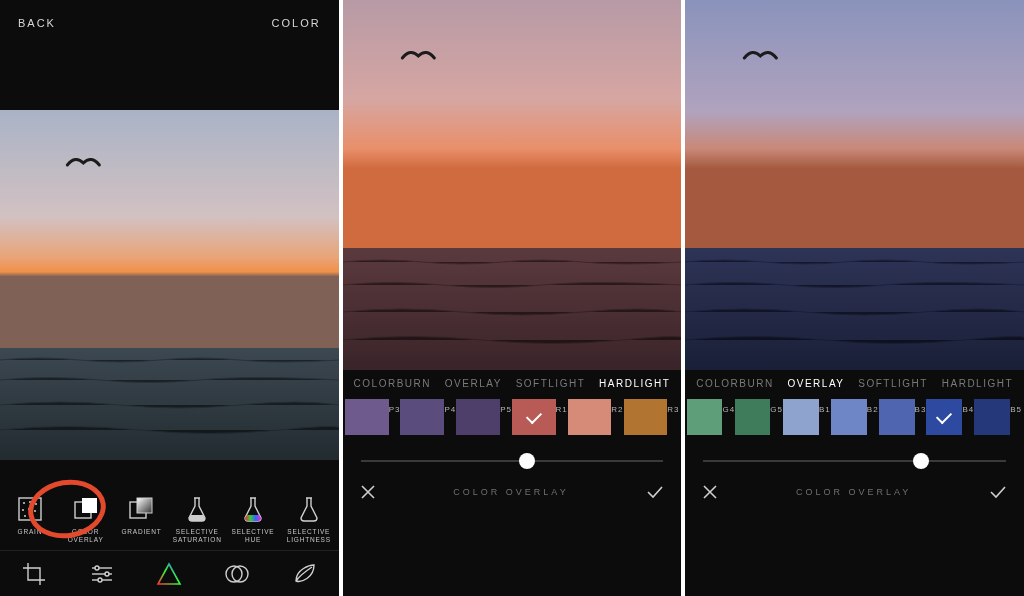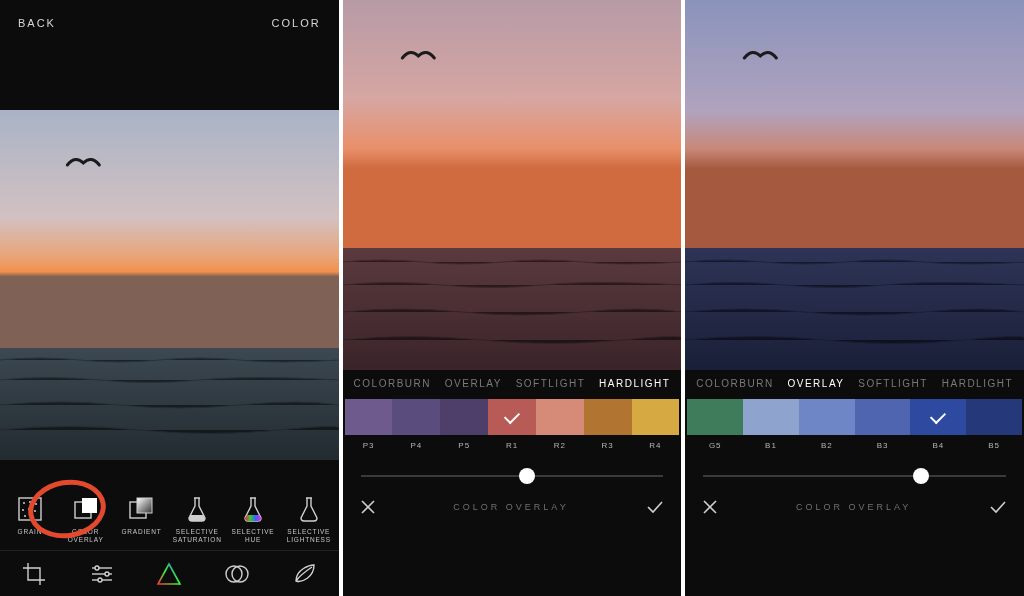--- a/index.html
+++ b/index.html
@@ -21,21 +21,21 @@
   .circ-annot { position:absolute; border:5px solid #e2492d; border-radius:50%; width:78px; height:58px; left:28px; bottom:58px; transform:rotate(-9deg); pointer-events:none; z-index:9; }
   .bottom-row { display:flex; justify-content:space-around; align-items:center; height:46px; border-top:1px solid #222; }
   .bottom-row svg { cursor:pointer; }
 
   
   .bc-photo-wrap { height:370px; margin-top:0; }
   .blend-row { display:flex; justify-content:space-around; padding:8px 4px 6px; }
   .blend { color:#7a7a7a; font-size:10px; letter-spacing:1.5px; cursor:pointer; }
   .blend.active { color:#fff; }
   .swatch-row { display:flex; gap:0; padding:4px 2px 0; }
-  .swatch-col { flex:1; display:flex; flex-direction:column; align-items:center; }
+  .swatch-col { flex:1; display:flex; flex-direction:row; align-items:flex-start; }
   .swatch { width:100%; height:36px; cursor:pointer; position:relative; }
   .swatch.selected::after { content:""; position:absolute; left:50%; top:50%; width:12px; height:7px; border-left:2px solid #fff; border-bottom:2px solid #fff; transform:translate(-50%,-60%) rotate(-45deg); }
   .swatch-lbl { color:#b5b5b5; font-size:8px; letter-spacing:1px; margin-top:6px; }
   .slider-row { padding:18px 18px 8px; }
   .slider { position:relative; height:16px; }
   .slider .track { position:absolute; left:0; right:0; top:50%; height:2px; background:#3a3a3a; transform:translateY(-50%); }
   .slider .knob { position:absolute; top:50%; width:16px; height:16px; border-radius:50%; background:#fff; transform:translate(-50%,-50%); }
   .footer { display:flex; align-items:center; justify-content:space-between; padding:6px 16px 10px; }
   .footer-lbl { color:#707070; font-size:9px; letter-spacing:3px; }
   .footer svg { cursor:pointer; }
@@ -238,24 +238,20 @@
         <div class="swatch-lbl">R1</div>
       </div>
       <div class="swatch-col">
         <div class="swatch" style="background: rgb(213, 139, 120);"></div>
         <div class="swatch-lbl">R2</div>
       </div>
       <div class="swatch-col">
         <div class="swatch" style="background: rgb(178, 117, 49);"></div>
         <div class="swatch-lbl">R3</div>
       </div>
-      <div class="swatch-col">
-        <div class="swatch" style="background: rgb(215, 169, 66);"></div>
-        <div class="swatch-lbl">R4</div>
-      </div>
     </div>
   <div class="slider-row">
     <div class="slider">
         <div class="track"></div>
         <div class="knob" id="knobB" style="left: 55%;"></div>
       </div>
   </div>
   <div class="footer">
     <svg width="18" height="18">
         <path d="M3 3 L15 15 M15 3 L3 15" stroke="#cfcfcf" stroke-width="1.6"></path>
@@ -294,20 +290,24 @@
     </svg>
   </div>
   <div class="blend-row" id="blendC">
       <span class="blend">COLORBURN</span>
       <span class="blend active">OVERLAY</span>
       <span class="blend">SOFTLIGHT</span>
       <span class="blend">HARDLIGHT</span>
     </div>
   <div class="swatch-row" id="swatchC">
       <div class="swatch-col">
+        <div class="swatch" style="background: rgb(94, 158, 121);"></div>
+        <div class="swatch-lbl">G4</div>
+      </div>
+      <div class="swatch-col">
         <div class="swatch" style="background: rgb(63, 124, 92);"></div>
         <div class="swatch-lbl">G5</div>
       </div>
       <div class="swatch-col">
         <div class="swatch" style="background: rgb(142, 164, 207);"></div>
         <div class="swatch-lbl">B1</div>
       </div>
       <div class="swatch-col">
         <div class="swatch" style="background: rgb(111, 134, 198);"></div>
         <div class="swatch-lbl">B2</div>

